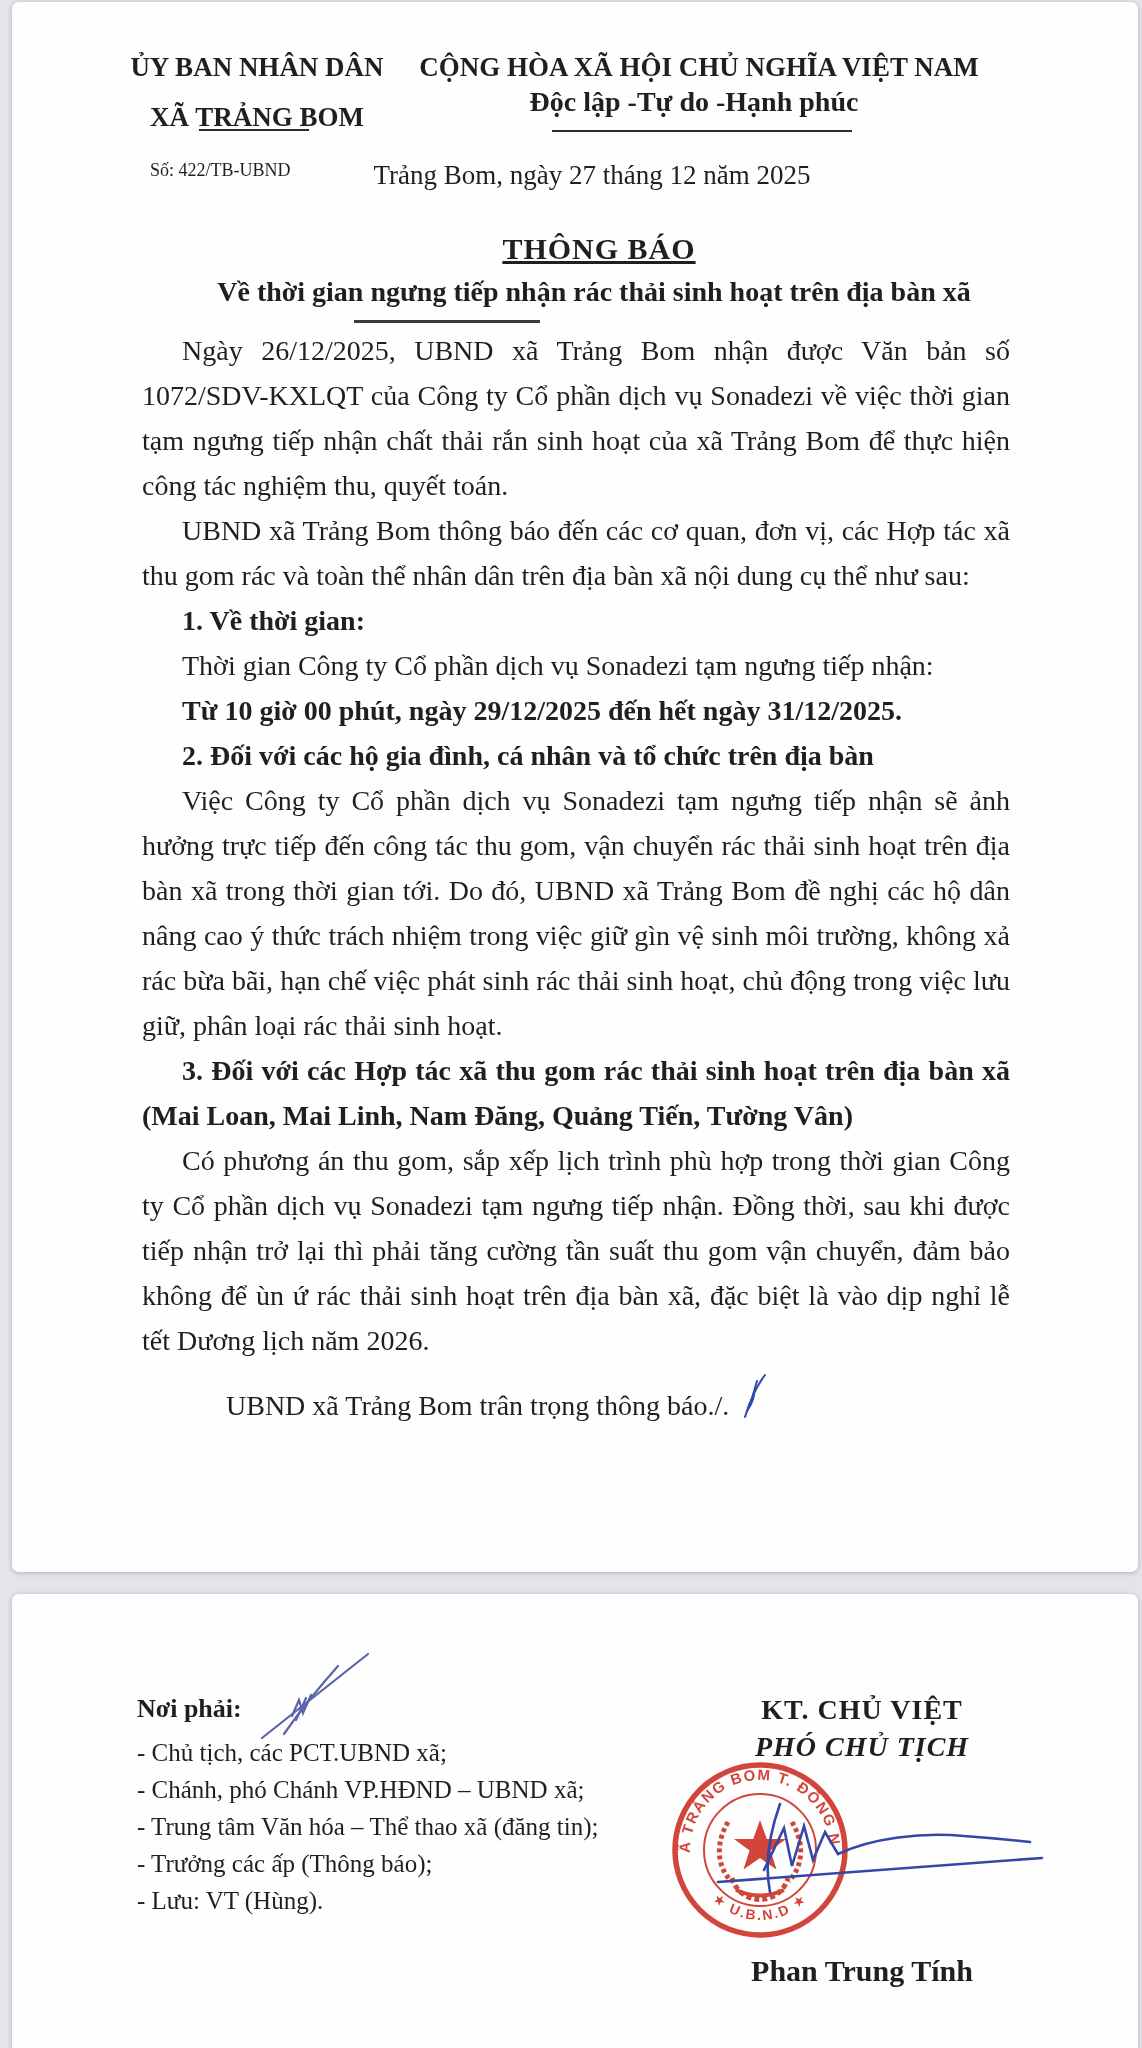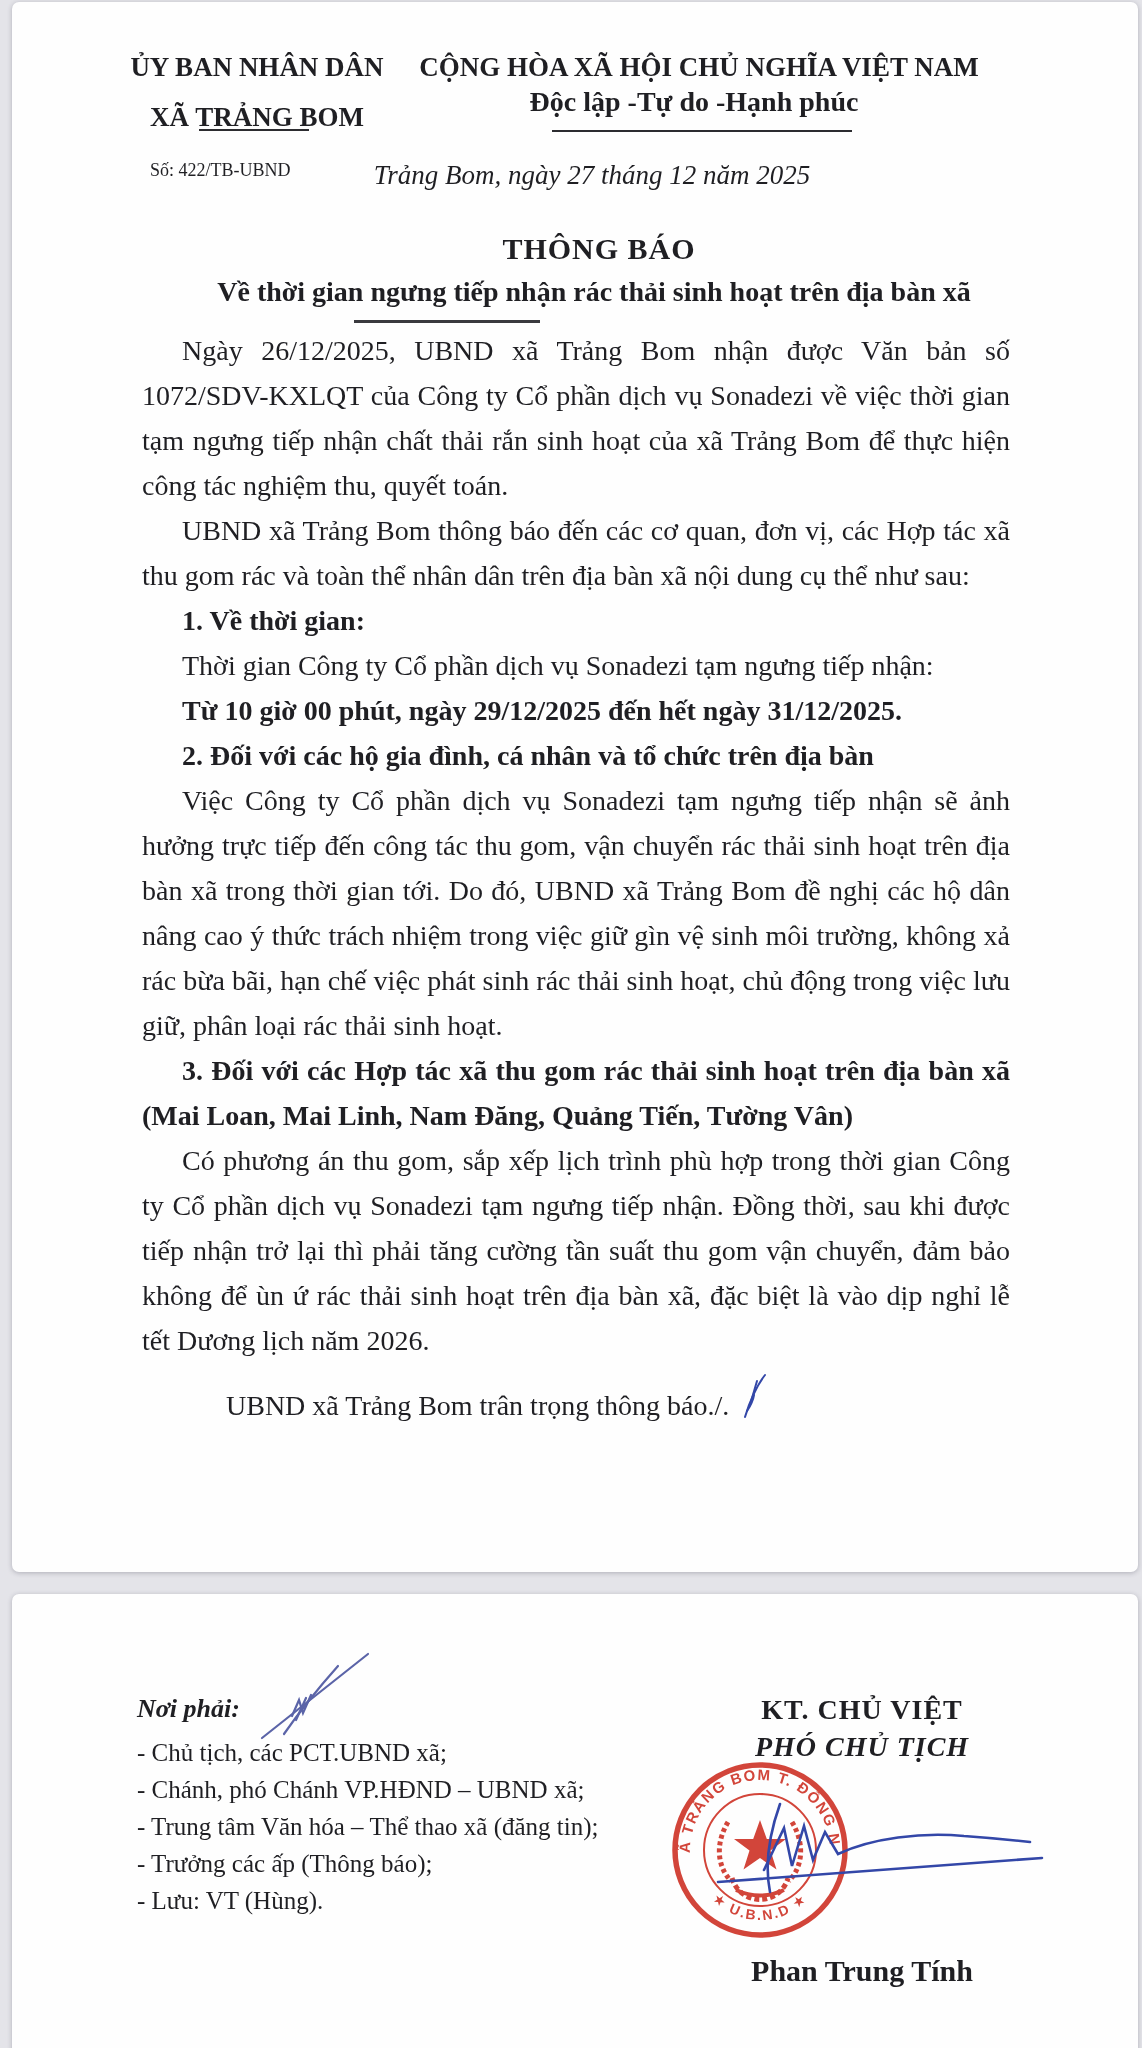--- a/index.html
+++ b/index.html
@@ -5,35 +5,35 @@
   html,body{margin:0;padding:0;}
   body{width:1142px;height:2048px;overflow:hidden;background:#e4e4e9;}
   .canvas{position:relative;width:1142px;height:2048px;background:#e4e4e9;
           font-family:"Liberation Serif","DejaVu Serif",serif;color:#1f1f23;}
   .page{position:absolute;left:12px;width:1126px;background:#fefefe;
         border-radius:7px;box-shadow:0 1px 5px rgba(40,40,60,.28);}
   .page1{top:2px;height:1570px;}
   .page2{top:1594px;height:480px;}
   .abs{position:absolute;}
   .b{font-weight:bold;}
-  .i{font-style:italic;}
+  .i{}
   .ctr{text-align:center;}
 
   
   .org1{left:30px;top:50px;width:430px;font-size:27px;}
   .org2{left:30px;top:84px;width:430px;font-size:27px;margin-top:16px;}
   .rule-left{left:187px;top:127px;width:110px;height:2px;background:#2c2c30;}
   .doc-number{left:138px;top:158px;font-size:18px;}
   .rep1{left:380px;top:50px;width:614px;font-size:27px;}
   .rep2{left:380px;top:84px;width:604px;font-size:28px;}
   .rule-right{left:540px;top:128px;width:300px;height:2px;background:#2c2c30;}
   .date-line{left:300px;top:158px;width:560px;font-size:27px;}
 
   
-  .doc-title{left:153px;top:230px;width:868px;font-size:30px;letter-spacing:1px;}
+  .doc-title{left:153px;top:230px;width:868px;font-size:30px;letter-spacing:1px;text-decoration:underline;}
   .doc-subtitle{left:148px;top:274px;width:868px;font-size:28px;}
   .subtitle-underline{left:342px;top:318px;width:186px;height:3px;background:#3a3a3e;}
 
   
   .body{left:130px;top:326px;width:868px;font-size:28px;line-height:45px;text-align:justify;}
   .body p{margin:0;}
   .ind{text-indent:40px;}
   .jl{text-align:justify;}
   .closing{text-indent:84px;text-align:left;}
   .pen-mark{position:relative;top:8px;left:8px;}

